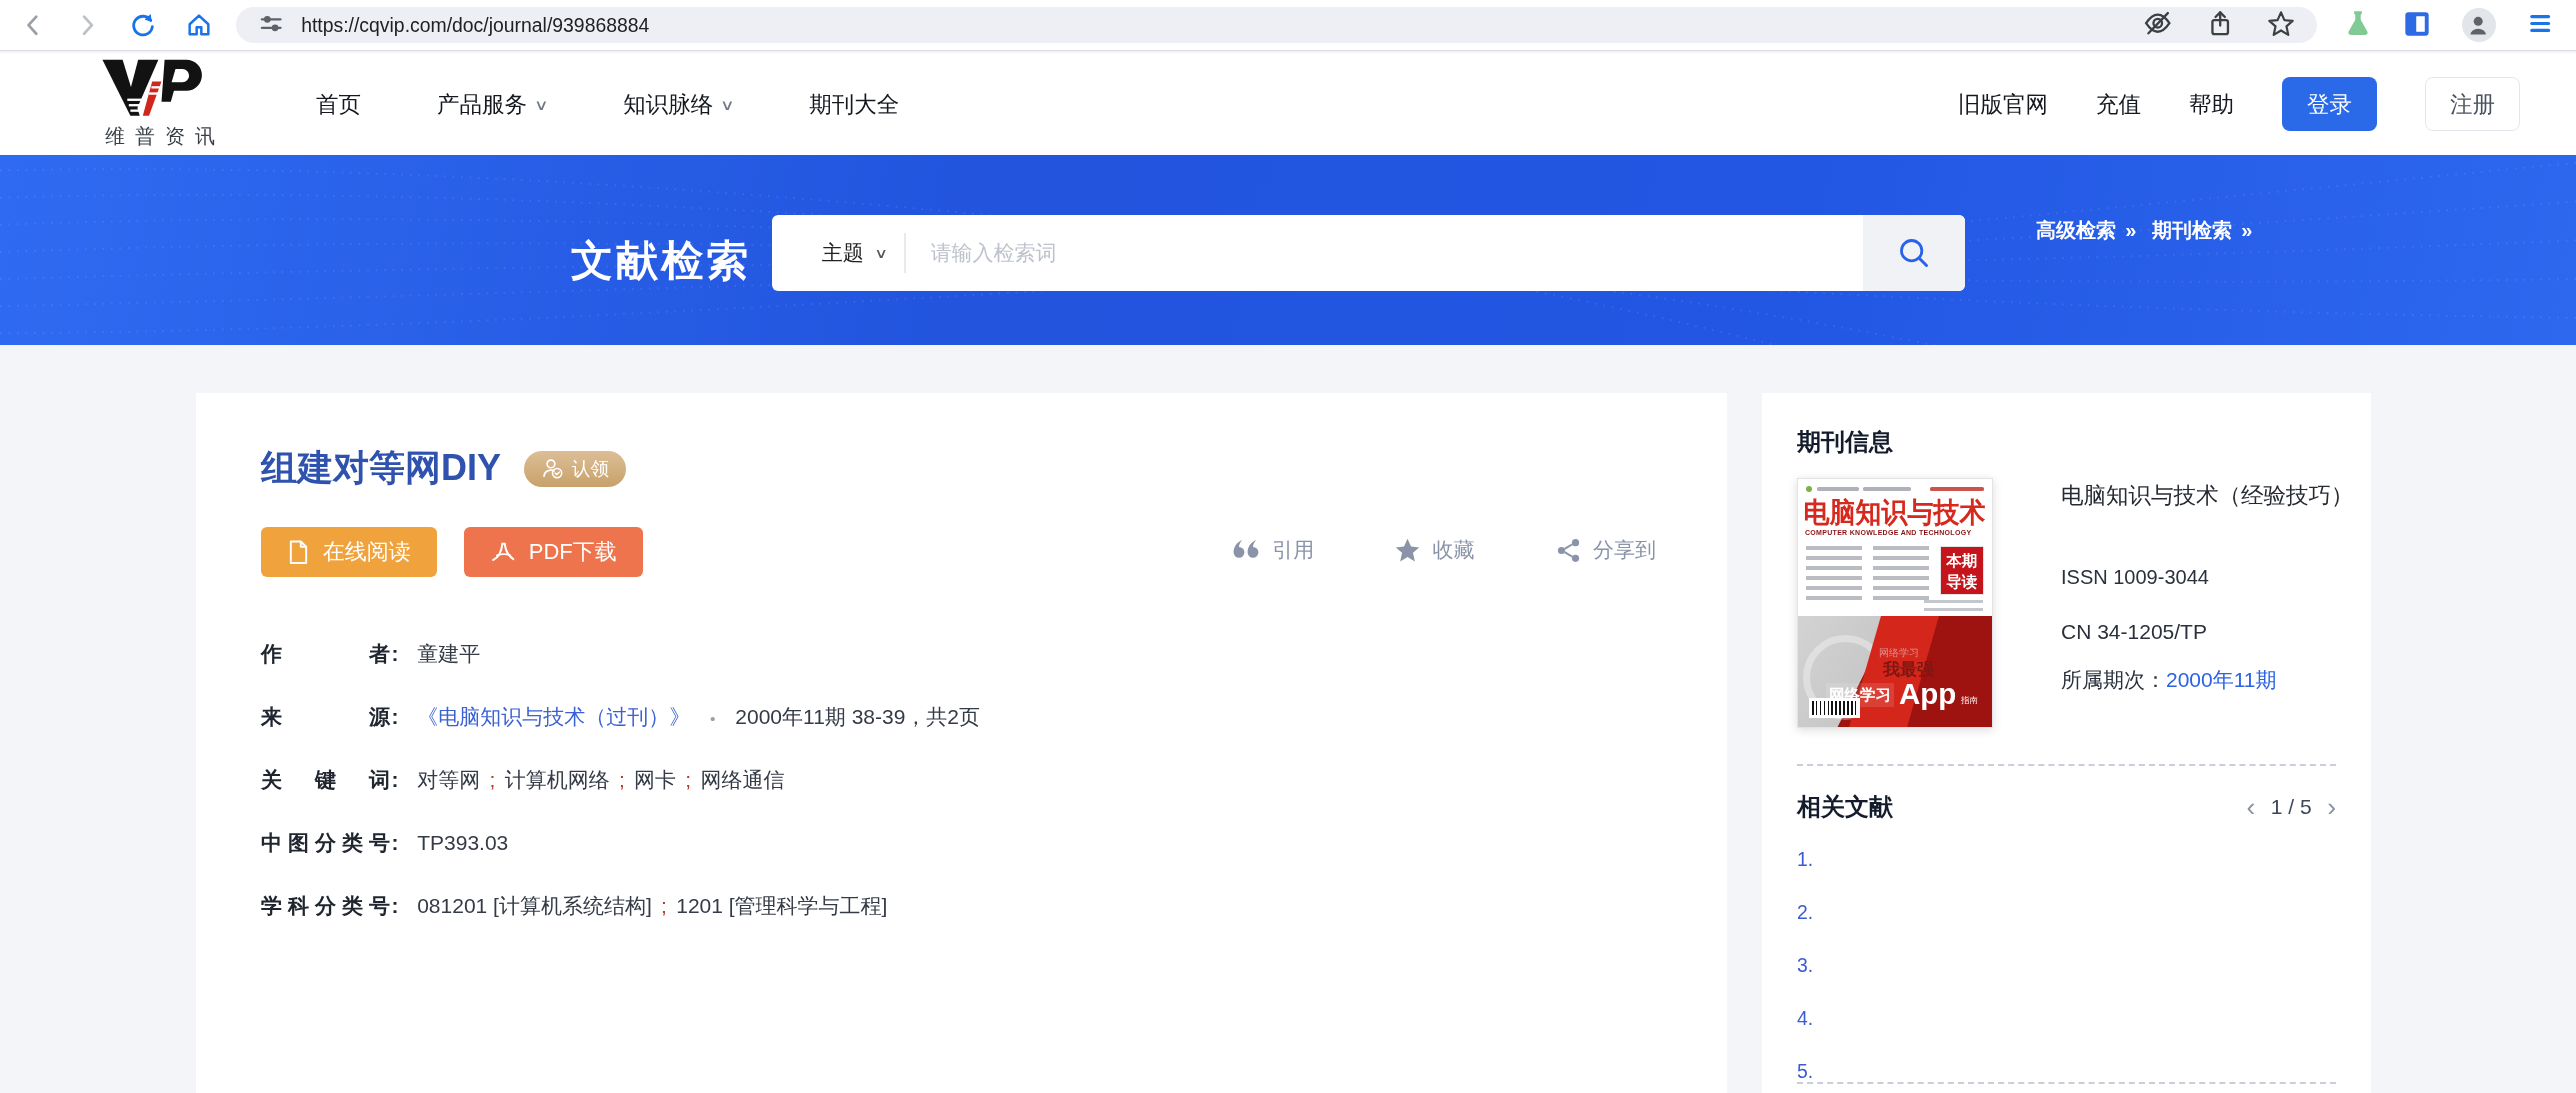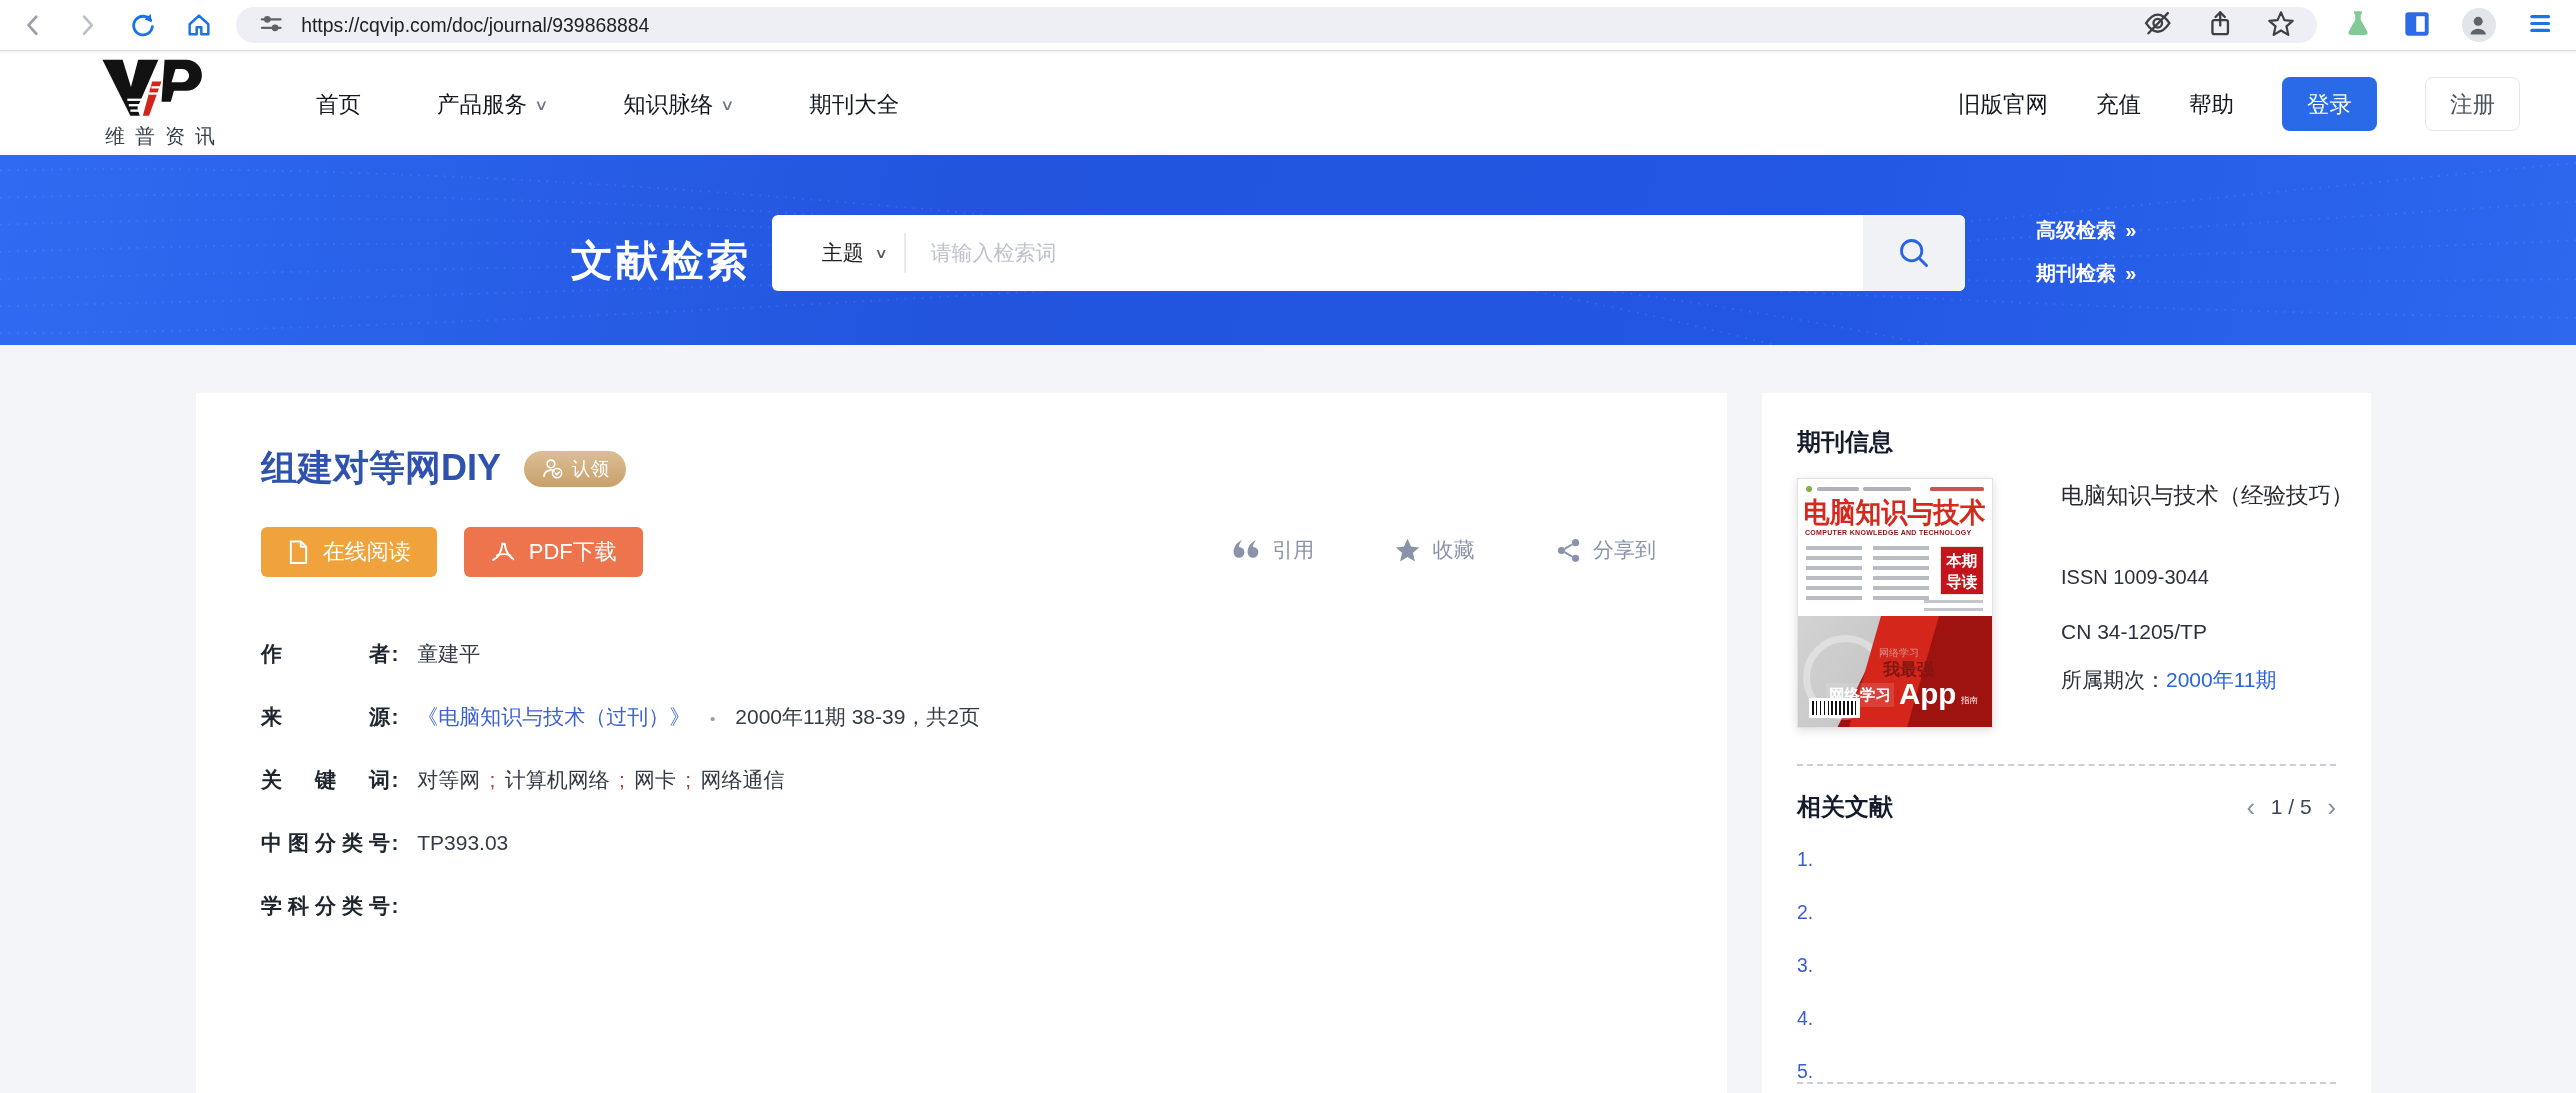--- a/index.html
+++ b/index.html
@@ -46,21 +46,21 @@
                 border-radius:6.2px; display:flex; align-items:center; overflow:hidden; }
   .field-select { width:132px; height:100%; display:flex; align-items:center; justify-content:center;
                   gap:12.4px; font-size:21px; color:#222; cursor:pointer;padding-left:32px; }
   .field-chevron { font-size:14px; color:#555; transform:scaleX(1.35); }
   .vdivider { width:1.6px; height:40px; background:#E7E9ED; }
   .search-input { flex:1; height:100%; border:none; outline:none; font-size:21px; padding-left:25px; color:#333;
                   font-family:"Liberation Sans", sans-serif; }
   .search-input::placeholder { color:#BDC2CC; }
   .search-btn { width:102px; height:100%; background:#F1F2F6; display:flex; align-items:center;
                 justify-content:center; cursor:pointer; border:none; }
-  .banner-links { position:absolute; left:2036px; top:62px; display:flex; flex-direction:column; gap:15.5px; }
+  .banner-links { position:absolute; left:2036px; top:62px; display:flex; flex-direction:row; gap:15.5px; }
   .banner-link { font-size:20px; font-weight:bold; color:#fff; display:flex; align-items:center; gap:9.3px; cursor:pointer; }
   .dbl-arrow { font-size:20px; }
 
   
   .main-card { position:absolute; left:196px; top:393px; width:1531px; height:700px; background:#fff; }
   .title-row { position:absolute; left:65px; top:51px; display:flex; align-items:center; gap:23px; }
   .article-title { font-size:36px; font-weight:bold; color:#2E52AE; }
   .claim-badge { height:36px; padding:0 17px; border-radius:18px;
                  background:linear-gradient(180deg,#DCBE96,#C8A16A);
                  display:flex; align-items:center; gap:7.8px; color:#fff; font-size:18.6px; cursor:pointer; }
@@ -385,20 +385,23 @@
         </span>
       </div>
       <div class="meta-row">
         <span class="meta-label">中图分类号</span>
           <span class="meta-colon">:</span>
         <span class="meta-value">TP393.03</span>
       </div>
       <div class="meta-row">
         <span class="meta-label">学科分类号</span>
           <span class="meta-colon">:</span>
+        <span class="meta-value">
+          <span>081201 [计算机系统结构]</span><span class="red-sep">;</span><span>1201 [管理科学与工程]</span>
+        </span>
       </div>
     </div>
   </div>
 
   <div class="sidebar-card">
     <div class="sb-heading">期刊信息</div>
 
     <div class="journal-row">
       <div class="cover">
         <div class="cover-meta">

